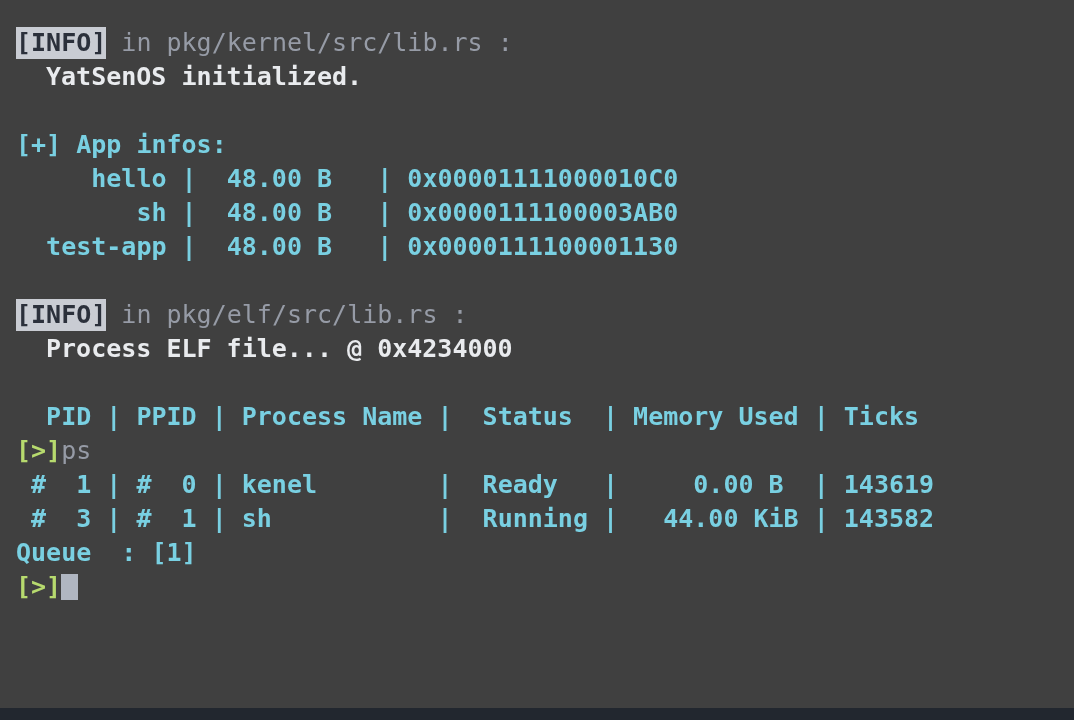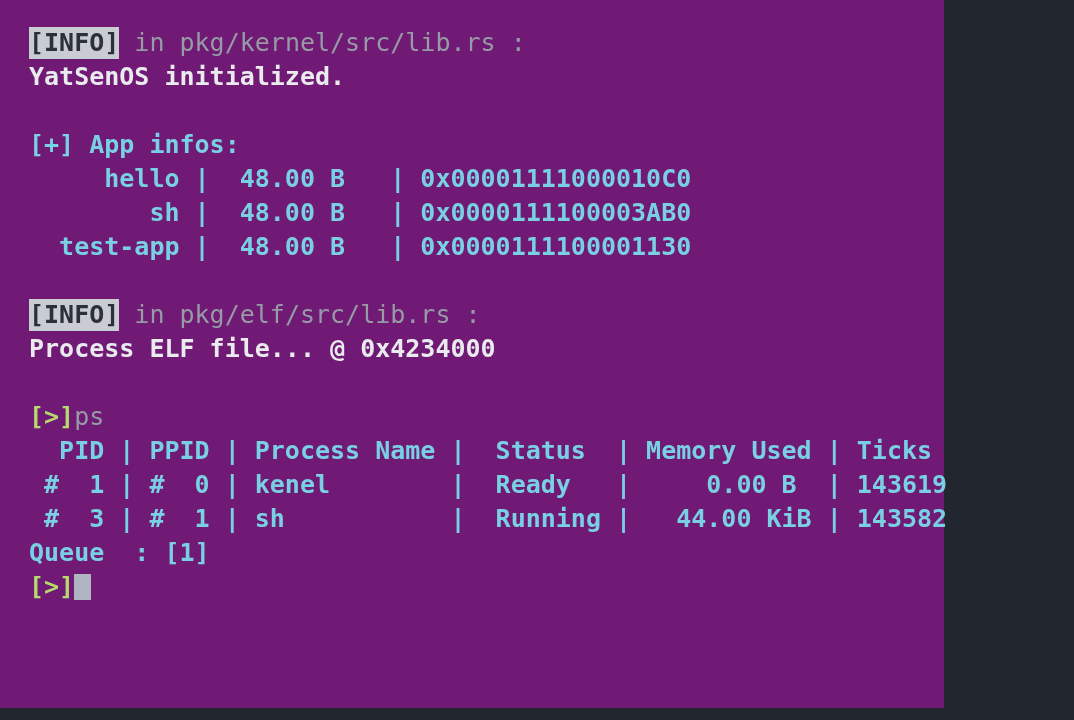--- a/index.html
+++ b/index.html
@@ -9,26 +9,26 @@
     background: #22272f;
   }
   body {
     width: 1074px;
     height: 720px;
     overflow: hidden;
     font-family: "DejaVu Sans Mono", "Liberation Mono", monospace;
   }
   #terminal {
     position: relative;
-    width: 944px;
+    width: 1074px;
     height: 720px;
-    background: #701a75;
+    background: #404040;
     box-sizing: border-box;
     padding-top: 26px;
-    padding-left: 29px;
+    padding-left: 16px;
   }
   #terminal::after {
     content: "";
     position: absolute;
     left: 0;
     right: 0;
     bottom: 0;
     height: 12px;
     background: #22272f;
   }
@@ -37,21 +37,21 @@
     line-height: 34px;
     font-size: 25px;
     letter-spacing: 0;
     white-space: pre;
     font-family: "DejaVu Sans Mono", "Liberation Mono", monospace;
   }
   .blank { height: 34px; }
 
   
   .c-gray   { color: #969ba6; font-weight: normal; }
-  .c-white  { color: #e9ebee; font-weight: bold; }
+  .c-white  { color: #e9ebee; font-weight: bold; margin-left: 30px; }
   .c-cyan   { color: #79d0e2; font-weight: bold; }
   .c-green  { color: #b7da6e; font-weight: bold; }
   .c-badge  {
     color: #2b303b;
     background: #c9ccd3;
     font-weight: bold;
     padding: 1px 0 2px 0;
   }
   .cursor {
     display: inline-block;
@@ -76,22 +76,22 @@
   <div class="line"><span class="c-cyan">        sh |  48.00 B   | 0x0000111100003AB0</span></div>
   <div class="line"><span class="c-cyan">  test-app |  48.00 B   | 0x0000111100001130</span></div>
 
   <div class="blank"></div>
 
   <div class="line"><span class="c-badge">[INFO]</span><span class="c-gray"> in pkg/elf/src/lib.rs :</span></div>
   <div class="line"><span class="c-white">Process ELF file... @ 0x4234000</span></div>
 
   <div class="blank"></div>
 
+  <div class="line"><span class="c-cyan">  PID | PPID | Process Name |  Status  | Memory Used | Ticks</span></div>
+
   <div class="line"><span class="c-green">[&gt;]</span><span class="c-gray">ps</span></div>
-
-  <div class="line"><span class="c-cyan">  PID | PPID | Process Name |  Status  | Memory Used | Ticks</span></div>
   <div class="line"><span class="c-cyan"> #  1 | #  0 | kenel        |  Ready   |     0.00 B  | 143619</span></div>
   <div class="line"><span class="c-cyan"> #  3 | #  1 | sh           |  Running |   44.00 KiB | 143582</span></div>
   <div class="line"><span class="c-cyan">Queue  </span><span class="c-cyan">: [1]</span></div>
 
   <div class="line"><span class="c-green">[&gt;]</span><span class="cursor"></span></div>
 
 </div>
 
 </body></html>

